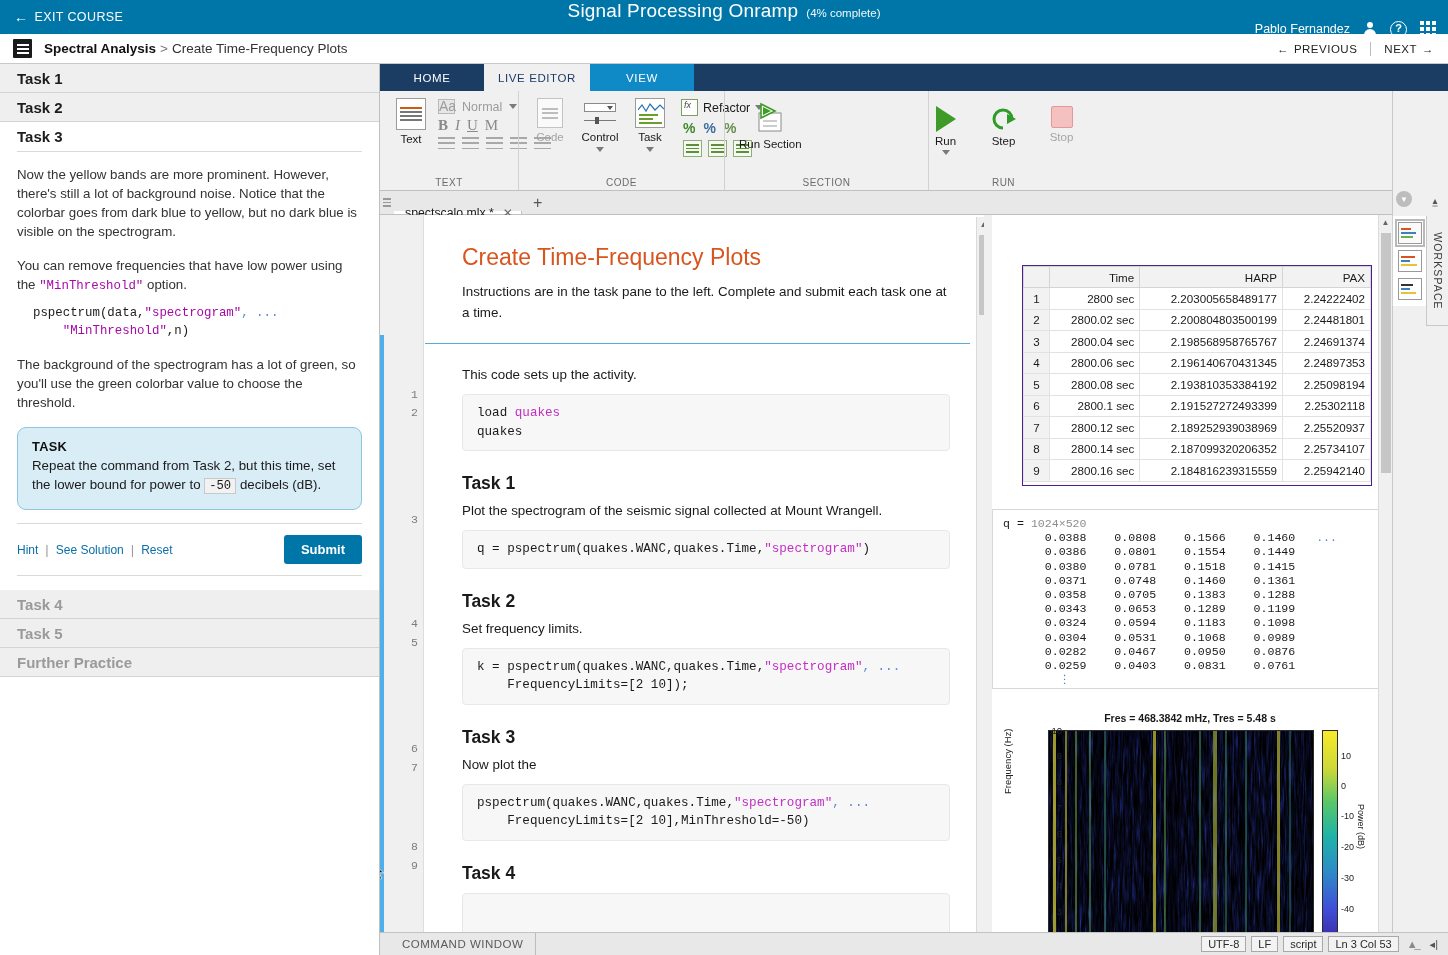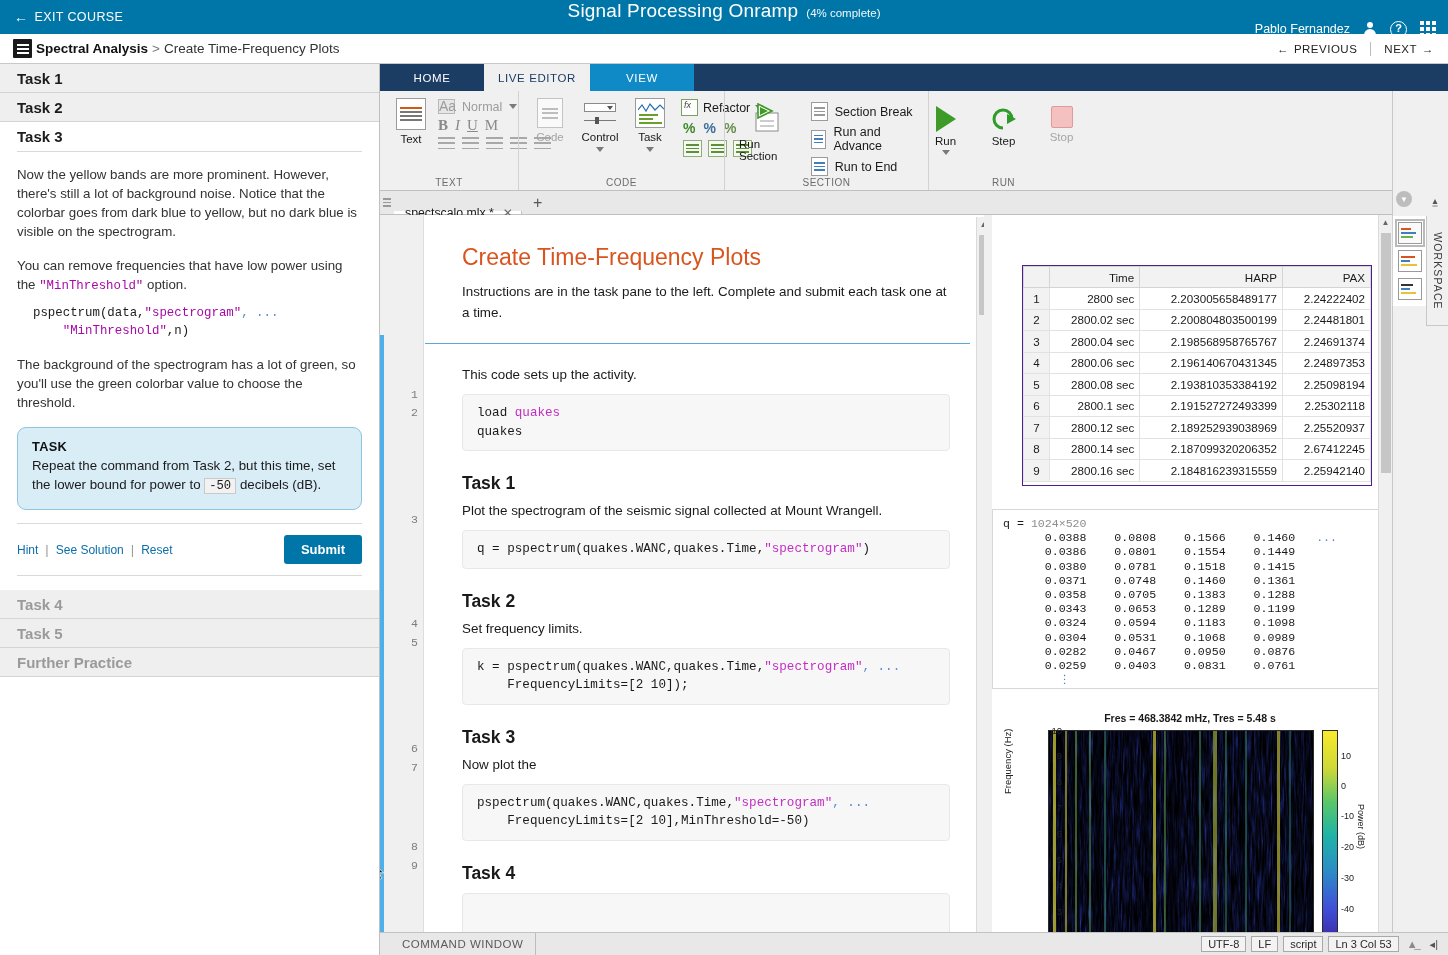--- a/index.html
+++ b/index.html
@@ -62,21 +62,21 @@
     position: absolute; left: 0; top: 34px; width: 1448px; height: 30px;
     background: #fff; border-bottom: 1px solid #c8c8c8;
     display: flex; align-items: center;
   }
   .hamburger {
     margin-left: 13px; width: 19px; height: 19px; background: #1a1a1a;
     display: flex; flex-direction: column; justify-content: center; align-items: center; gap: 2px;
     cursor: pointer; border-radius: 1px;
   }
   .hamburger i { width: 12px; height: 2px; background: #fff; display: block; }
-  .crumb-text { margin-left: 4px; font-size: 13.5px; color: #333; text-align: center; }
+  .crumb-text { margin-left: 12px; font-size: 13.5px; color: #333; text-align: center; }
   .crumb-text b { color: #111; font-weight: bold; }
   .crumb-sep { color: #777; margin: 0 4px; }
   .crumb-leaf { color: #333; }
   .nav-right {
     position: absolute; right: 14px; top: 0; height: 30px;
     display: flex; align-items: center; font-size: 11.5px; letter-spacing: .5px; color: #222;
   }
   .nav-right span { cursor: pointer; display: flex; align-items: center; gap: 5px; }
   .nav-div { width: 1px; height: 14px; background: #bbb; margin: 0 13px; }
 
@@ -631,46 +631,20 @@
             <div class="runsec-ico">
               <svg viewBox="0 0 34 34" width="34" height="34">
                 <rect x="6" y="12" width="22" height="18" fill="#fff" stroke="#8a8a8a"></rect>
                 <line x1="10" y1="20" x2="24" y2="20" stroke="#9a9a9a"></line>
                 <line x1="10" y1="25" x2="24" y2="25" stroke="#9a9a9a"></line>
                 <polygon points="8,3 22,10 8,17" fill="#fff" stroke="#3e9b28" stroke-width="1.6"></polygon>
                 <polygon points="10,6 18,10 10,14" fill="#3e9b28"></polygon>
               </svg>
             </div>
             <span class="lbl">Run Section</span>
-          </div>
-          <div style="display:flex;flex-direction:column;padding-top:7px;padding-left:6px">
-            <div class="menu-item-row">
-              <span class="sec-ico">
-                  <i></i>
-                  <i></i>
-                  <i></i>
-                </span>
-              <span class="lbl">Section Break</span>
-            </div>
-            <div class="menu-item-row">
-              <span class="sec-ico blue">
-                  <i></i>
-                  <i></i>
-                  <i></i>
-                </span>
-              <span class="lbl">Run and Advance</span>
-            </div>
-            <div class="menu-item-row">
-              <span class="sec-ico blue">
-                  <i></i>
-                  <i></i>
-                  <i></i>
-                </span>
-              <span class="lbl">Run to End</span>
-            </div>
           </div>
         </div>
         <div class="rgroup-label">SECTION</div>
       </div>
 
       <div class="rgroup" style="width:150px">
         <div class="rgroup-inner" style="justify-content:center;gap:12px;padding-top:8px">
           <div class="big-btn">
             <span class="tri-green" style="border-left-color:transparent;border:none;width:0;height:0;border-top:13px solid transparent;border-bottom:13px solid transparent;border-left:20px solid #3e9b28"></span>
             <span class="lbl">Run</span>
@@ -815,21 +789,21 @@
             <tr>
                 <td class="idx">7</td>
                 <td>2800.12 sec</td>
                 <td>2.189252939038969</td>
                 <td>2.25520937</td>
               </tr>
             <tr>
                 <td class="idx">8</td>
                 <td>2800.14 sec</td>
                 <td>2.187099320206352</td>
-                <td>2.67412245</td>
+                <td>2.25734107</td>
               </tr>
             <tr>
                 <td class="idx">9</td>
                 <td>2800.16 sec</td>
                 <td>2.184816239315559</td>
                 <td>2.25942140</td>
               </tr>
           </tbody>
         </table>
       </div>

